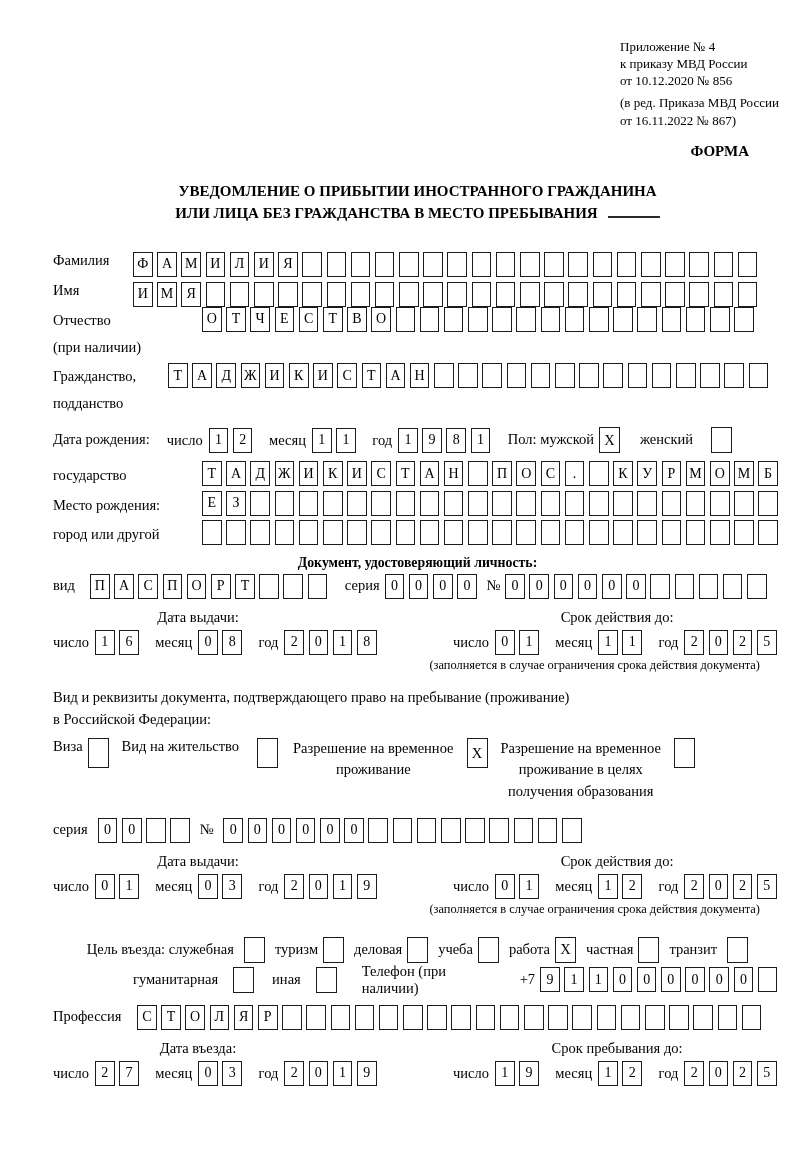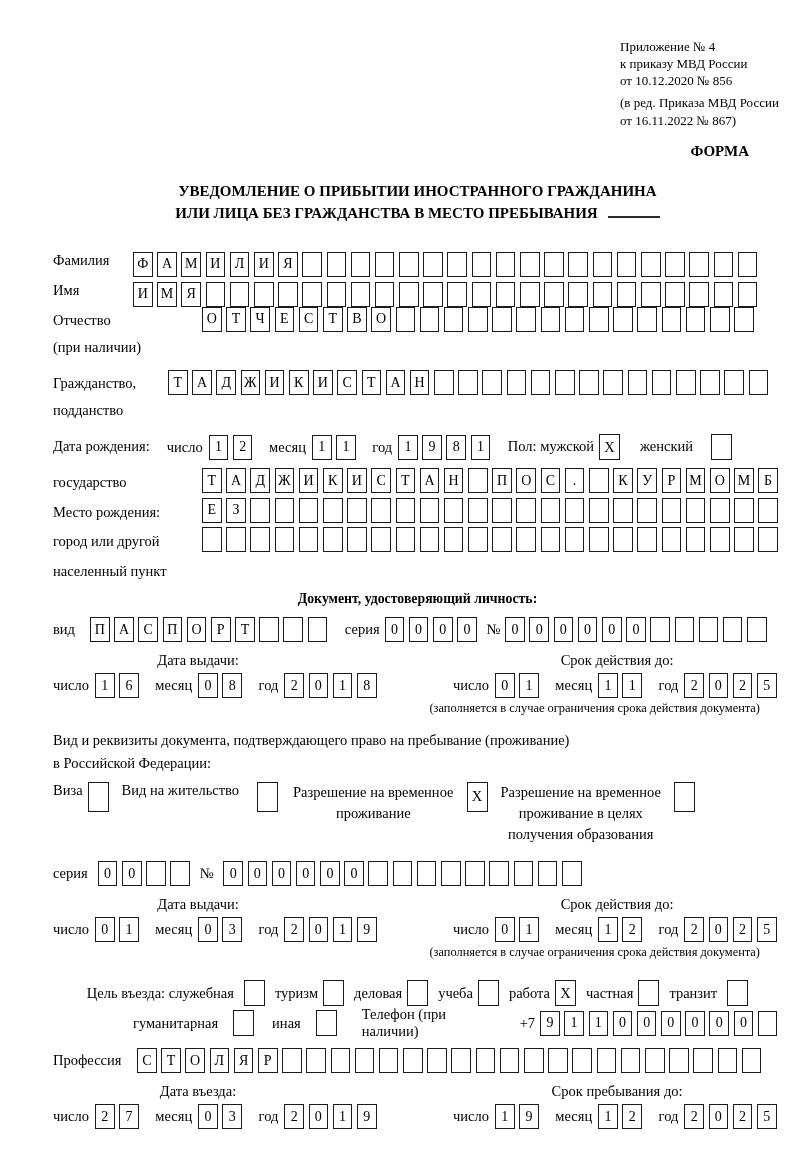--- a/index.html
+++ b/index.html
@@ -43,21 +43,21 @@
   .dp-head.left{padding-right:110px;}
   .fine{font-size:12.4px;}
   .fine-right{text-align:right;padding-right:22px;margin-top:3px;}
   .doc-heading{margin-top:5px;text-align:center;font-weight:bold;font-size:13.8px;}
   .para{margin-top:13px;line-height:1.55;}
   
   .optrow{display:flex;align-items:flex-start;margin-top:8px;}
   .opt-text{text-align:center;line-height:1.45;}
   .ml5{margin-left:5px;} .ml10{margin-left:10px;} .ml13{margin-left:13px;}
   .ml15{margin-left:15px;} .ml18{margin-left:18px;} .ml20{margin-left:20px;} .ml25{margin-left:25px;}
-  .mt3{margin-top:10px;} .mt5{margin-top:5px;} .mt6{} .mt8{margin-top:8px;}
+  .mt3{margin-top:3px;} .mt5{margin-top:5px;} .mt6{} .mt8{margin-top:8px;}
   .mt10{margin-top:10px;} .mt14{margin-top:20px;justify-content:center;} .mt16{margin-top:16px;} .mt27{margin-top:27px;}
 </style>
 </head>
 <body>
 
 <div class="page">
 
   <div class="annex">
     <div>Приложение № 4</div>
     <div>к приказу МВД России</div>
@@ -231,21 +231,20 @@
     <span class="cbx ml5">X</span>
     <span class="flabel ml20">женский</span>
     <span class="cbx ml18"></span>
   </div>
 
   <div class="frow mt8">
     <span class="flabel w149" style="line-height:29.5px;">
       <div>государство</div>
       <div>Место рождения:</div>
       <div>город или другой</div>
-      <div>населенный пункт</div>
     </span>
     <span class="stack">
       <span class="boxes rgap">
           <span class="box">Т</span>
           <span class="box">А</span>
           <span class="box">Д</span>
           <span class="box">Ж</span>
           <span class="box">И</span>
           <span class="box">К</span>
           <span class="box">И</span>

